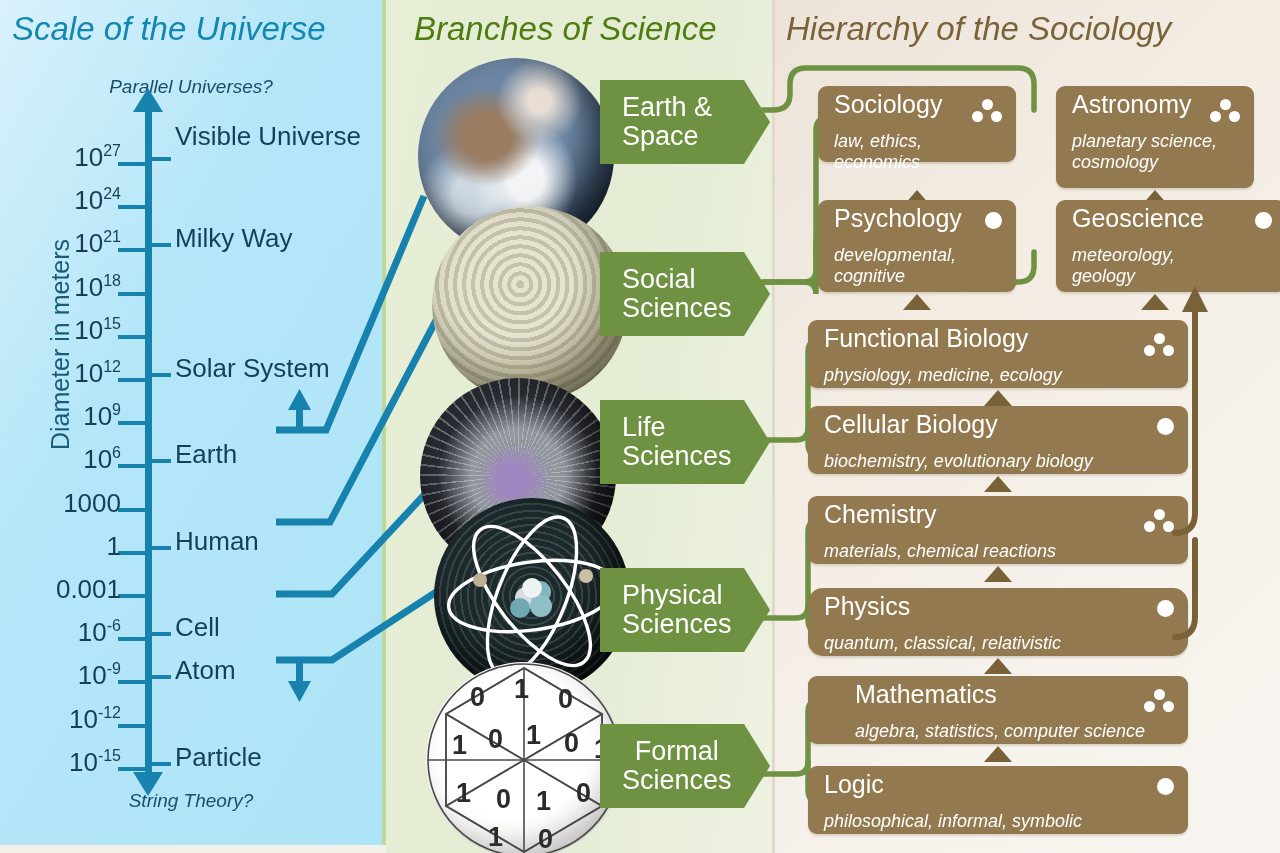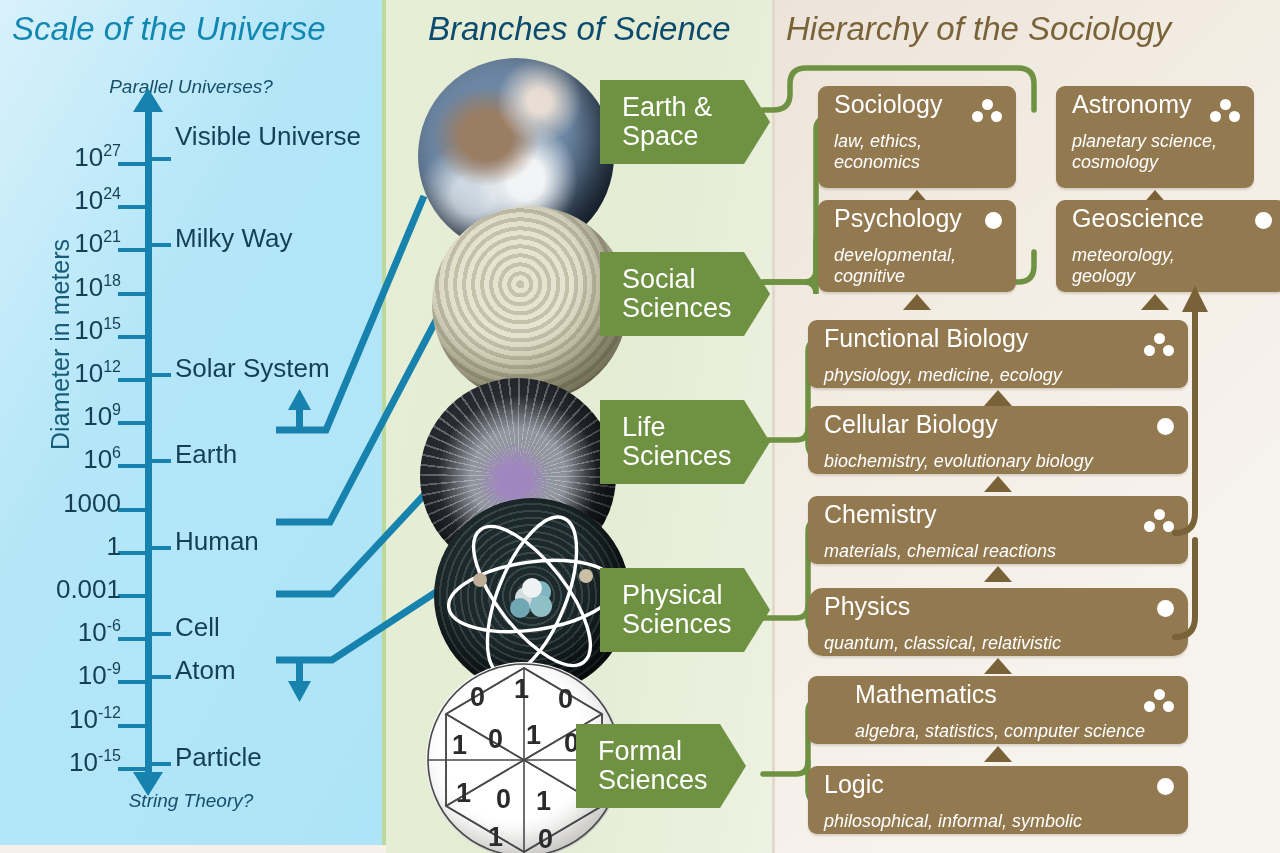--- a/index.html
+++ b/index.html
@@ -34,21 +34,21 @@
     left:775px;width:505px;height:853px;
     background:linear-gradient(135deg,#ece4d9 0%,#f3ece3 35%,#f6f2ec 70%,#f7f4ef 100%);
   }
 
   
   .col-title{
     position:absolute;font-style:italic;font-weight:400;
     font-size:33px;letter-spacing:0px;white-space:nowrap;
   }
   #title-scale{left:12px;top:10px;color:#1287b2;}
-  #title-branches{left:428px;top:10px;color:#0c4a6e;}
+  #title-branches{left:414px;top:10px;color:#4d7c0f;}
   #title-hierarchy{left:786px;top:10px;color:#7a6338;}
 
   
   #axis-label-vertical{
     position:absolute;left:-50px;top:330px;width:220px;
     transform:rotate(-90deg);transform-origin:center center;
     text-align:center;color:#175d79;font-size:25px;white-space:nowrap;
   }
   #parallel-universes{
     position:absolute;left:76px;top:76px;width:230px;text-align:center;
@@ -303,21 +303,21 @@
         <div class="chev-text">Social<br>Sciences</div>
       </div>
       <div class="chev" style="left: 600px; top: 400px; width: 170px;">
         <div class="chev-body"></div>
         <div class="chev-text">Life<br>Sciences</div>
       </div>
       <div class="chev" style="left: 600px; top: 568px; width: 170px;">
         <div class="chev-body"></div>
         <div class="chev-text">Physical<br>Sciences</div>
       </div>
-      <div class="chev" style="left: 576px; top: 724px; width: 170px;">
+      <div class="chev" style="left: 600px; top: 724px; width: 170px; text-align: center;">
         <div class="chev-body"></div>
         <div class="chev-text">Formal<br>Sciences</div>
       </div>
     </div>
 
   <svg id="green-connectors" viewBox="0 0 420 853" preserveAspectRatio="none">
     <g fill="none" stroke="#6f9142" stroke-width="5.5" stroke-linecap="round">
 
       <path d="M 63,110 L 73,110 Q 90,110 90,94 L 90,84 Q 90,68 106,68 L 318,68 Q 334,68 334,84 L 334,110"></path>
 
@@ -333,21 +333,21 @@
 
       <path d="M 63,618 L 96,618 Q 108,618 108,606 L 108,532 Q 108,520 120,520 L 142,520"></path>
       <path d="M 108,606 L 108,620 Q 108,632 120,632 L 142,632"></path>
 
       <path d="M 63,774 L 96,774 Q 108,774 108,762 L 108,712 Q 108,700 120,700 L 142,700"></path>
       <path d="M 108,762 L 108,790 Q 108,802 120,802 L 142,802"></path>
     </g>
   </svg>
 
   <div id="hierarchy-boxes">
-      <div class="hbox" style="left: 818px; top: 86px; width: 198px; height: 102px;">
+      <div class="hbox" style="left: 818px; top: 86px; width: 198px; height: 76px;">
         <div class="h-title">Sociology</div>
         <div class="h-sub">law, ethics,<br>economics</div>
         <div class="dots" style="right: 14px; width: 30px; height: 26px;">
           <div class="d" style="left: 10px; top: 0px;"></div>
           <div class="d" style="left: 0px; top: 12px;"></div>
           <div class="d" style="left: 19px; top: 12px;"></div>
         </div>
       </div>
       <div class="uparrow" style="left: 903px; top: 190px;"></div>
       <div class="hbox" style="left: 1056px; top: 86px; width: 198px; height: 102px;">

